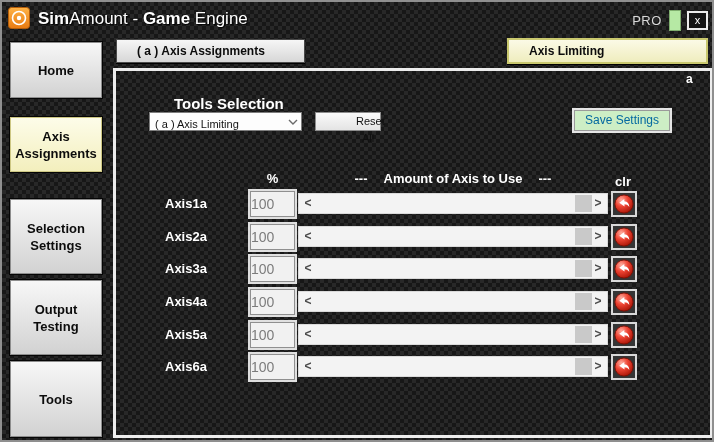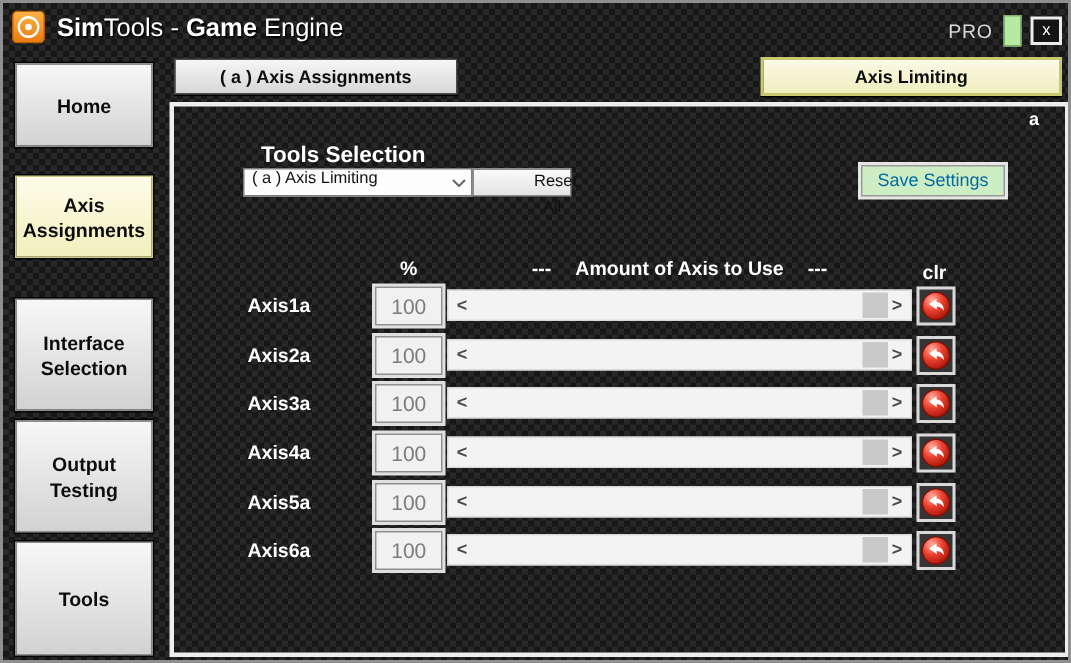--- a/index.html
+++ b/index.html
@@ -24,24 +24,24 @@
   .title .b { font-weight:bold; }
   .pro { position:absolute; left:626px; top:11px; width:38px; text-align:center;
          font-size:13px; color:#d9d9d9; letter-spacing:0.5px; }
   .pro-ind { position:absolute; left:667px; top:8px; width:12px; height:21px;
              background:#b6e9a4; border:1px solid #7fae6e; }
   .close-btn { position:absolute; left:685px; top:9px; width:21px; height:19px;
                border:2px solid #ececec; background:#141414; color:#fff;
                font-size:11px; line-height:15px; text-align:center; cursor:pointer; }
 
   
-  .tab { position:absolute; top:37px; height:24px; line-height:22px; text-align:center;
+  .tab { position:absolute; top:37px; height:24px; line-height:22px; 
          font-size:12px; font-weight:bold; color:#0c0c0c;
          background:linear-gradient(#f6f6f6, #d7d7d7);
-         border:1px solid #4a4a4a; box-shadow:0 1px 0 #000; cursor:pointer; }
+         border:1px solid #4a4a4a; box-shadow:0 1px 0 #000; cursor:pointer;padding-left:20px; }
   .tab.t0 { left:114px; width:189px; }
   .tab.t1 { left:307px; width:193px; }
   .tab.active { left:505px; top:36px; width:201px; height:26px; line-height:22px;
                 background:linear-gradient(#fbfae6, #efedbe);
                 border:2px solid #c9c86e; z-index:3; }
 
   
   .nav-btn { position:absolute; left:8px; width:92px;
              display:flex; align-items:center; justify-content:center;
              font-size:13px; font-weight:bold; color:#0c0c0c; text-align:center;
@@ -57,23 +57,23 @@
   .nav-btn.n4 { top:359px; height:76px; }
 
   
   .panel { position:absolute; left:111px; top:66px; width:600px; height:370px;
            border:3px solid #ededed; }
   .corner-a { position:absolute; left:684px; top:70px; font-size:12px;
               font-weight:bold; color:#fff; }
   .heading { position:absolute; left:172px; top:93px; font-size:15px;
              font-weight:bold; color:#fff; }
 
-  .dropdown { position:absolute; left:160px; top:110px; width:153px; height:19px;
+  .dropdown { position:absolute; left:147px; top:110px; width:153px; height:19px;
               background:#fdfdfd; border:1px solid #7e7e7e; cursor:pointer;
-              display:flex; align-items:flex-start; }
+              display:flex; align-items:flex-end; }
   .dropdown .val { flex:1; font-size:11px; color:#111; padding-left:5px; white-space:pre; }
   .dropdown .chev { width:16px; height:100%; display:flex; align-items:center; justify-content:center; }
 
   .btn-reset { position:absolute; left:313px; top:110px; width:66px; height:19px;
                background:linear-gradient(#fafafa,#e4e4e4); border:1px solid #8d8d8d;
                font-size:11px; color:#111; text-align:center; line-height:17px; cursor:pointer;padding-left:40px; }
   .btn-save { position:absolute; left:572px; top:108px; width:96px; height:21px;
               background:#cdeec5; border:1px solid #9a9a9a; box-shadow:0 0 0 2px #e6e6e6;
               font-size:12px; color:#0369a1; text-align:center; line-height:19px; cursor:pointer; }
 
@@ -83,21 +83,21 @@
   .hdr.amount { left:296px; top:169px; width:310px; display:flex;
                 justify-content:center; gap:16px; }
   .hdr.clr { left:606px; top:172px; width:30px; text-align:center; }
 
   
   .axis-row { position:absolute; left:0; width:714px; height:26px; }
   .axis-label { position:absolute; left:163px; width:60px; line-height:26px;
                 font-size:13px; font-weight:bold; color:#fff; }
   .pct-input { position:absolute; left:248px; width:45px; height:26px;
                background:#f1f1f1; border:1px solid #8f8f8f; box-shadow:0 0 0 2px #e0e0e0;
-               font-size:14px; color:#7c7c7c; text-align:center; line-height:24px; }
+               font-size:14px; color:#7c7c7c; line-height:24px; }
   .hscroll { position:absolute; left:296px; top:2px; width:310px; height:21px;
              background:#f3f3f3; border:1px solid #dadada; cursor:pointer; }
   .hscroll .arr { position:absolute; top:0; height:19px; width:14px; line-height:19px;
                   text-align:center; font-size:12px; font-weight:bold; color:#4a4a4a;
                   cursor:pointer; }
   .hscroll .arr.l { left:2px; }
   .hscroll .arr.r { right:2px; }
   .hscroll .thumb { position:absolute; left:276px; top:1px; width:17px; height:17px;
                     background:#c9c9c9; cursor:grab; }
   .clr-btn { position:absolute; left:609px; top:0; width:26px; height:26px;
@@ -123,31 +123,31 @@
 
 <div class="window carbon">
 
   <div class="app-icon">
     <svg viewBox="0 0 22 22">
       <rect x="0.5" y="0.5" width="21" height="21" rx="3" fill="url(#orag)" stroke="#b55d08"></rect>
       <circle cx="11" cy="11" r="6.5" fill="none" stroke="#ffffff" stroke-width="1.6"></circle>
       <circle cx="11" cy="11" r="2.2" fill="#ffffff"></circle>
     </svg>
   </div>
-  <div class="title"><span class="b">Sim</span><span>Tools - </span><span class="b">Game</span><span> Engine</span></div>
+  <div class="title"><span class="b">Sim</span><span>Amount - </span><span class="b">Game</span><span> Engine</span></div>
   <div class="pro">PRO</div>
   <div class="pro-ind"></div>
   <div class="close-btn">x</div>
 
   <div class="tab t0">( a ) Axis Assignments</div>
   <div class="tab active">Axis Limiting</div>
 
   <div class="nav-btn n0">Home</div>
   <div class="nav-btn n1">Axis Assignments</div>
-  <div class="nav-btn n2">Interface Selection</div>
+  <div class="nav-btn n2">Selection Settings</div>
   <div class="nav-btn n3">Output Testing</div>
   <div class="nav-btn n4">Tools</div>
 
   <div class="panel carbon"></div>
   <div class="corner-a">a</div>
   <div class="heading">Tools Selection</div>
 
   <div class="dropdown">
     <span class="val">( a ) Axis Limiting</span>
     <span class="chev">

